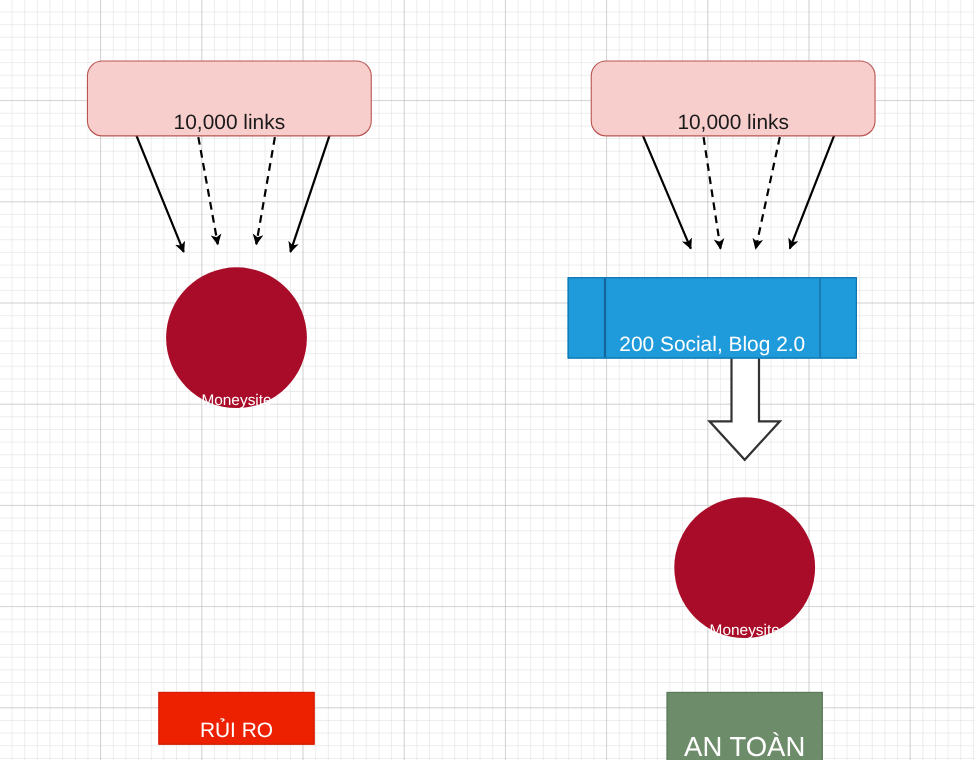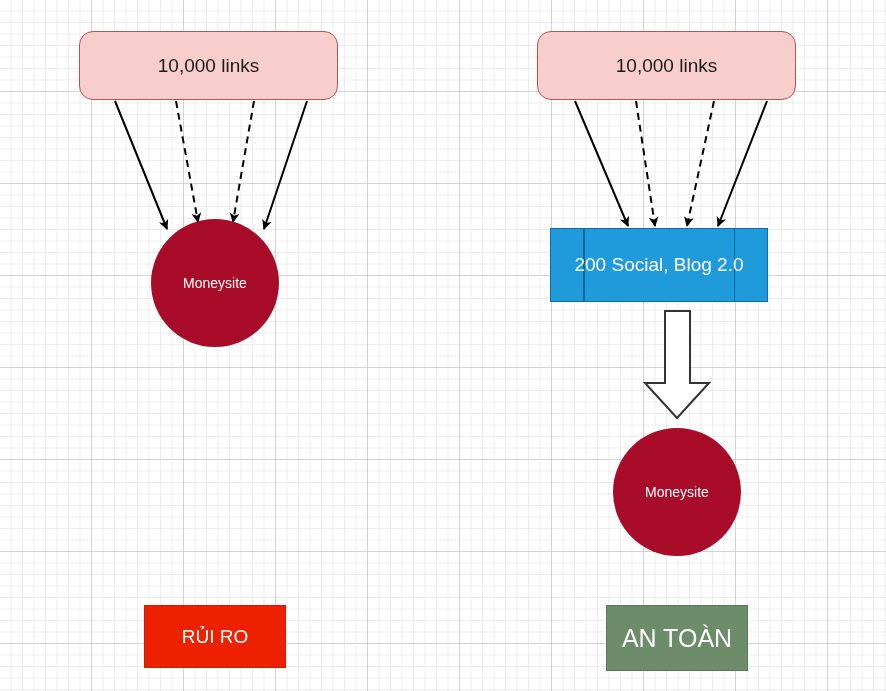--- a/index.html
+++ b/index.html
@@ -33,23 +33,24 @@
     left: 0;
     top: 0;
     width: 886px;
     height: 691px;
     pointer-events: none;
   }
   .node {
     position: absolute;
     box-sizing: border-box;
     display: flex;
-    align-items: center;
+    align-items: flex-end;
     justify-content: center;
     text-align: center;
+    margin-top: 24px;
   }
   .pill {
     background: #f8cecc;
     border: 1.5px solid #b85450;
     border-radius: 14px;
     color: #1a1a1a;
     font-size: 19px;
   }
   .circle {
     background: #a80c28;
@@ -130,29 +131,29 @@
   </svg>
 
   <div class="node pill" style="left:79px; top:31px; width:259px; height:69px;">
     <span>10,000 links</span>
   </div>
 
   <div class="node circle" style="left:151px; top:219px; width:128px; height:128px;">
     <span>Moneysite</span>
   </div>
 
-  <div class="node tag-risk" style="left:144px; top:605px; width:142px; height:63px;">
+  <div class="node tag-risk" style="left:144px; top:605px; width:142px; height:48px;">
     <span>RỦI RO</span>
   </div>
 
   <div class="node pill" style="left:537px; top:31px; width:259px; height:69px;">
     <span>10,000 links</span>
   </div>
 
-  <div class="node subroutine" style="left:550px; top:228px; width:218px; height:74px; position:absolute;">
+  <div class="node subroutine" style="left:516px; top:228px; width:263px; height:74px; position:absolute;">
     <span class="sr-bar left"></span>
     <span class="sr-bar right"></span>
     <span class="sr-label">200 Social, Blog 2.0</span>
   </div>
 
   <div class="node circle" style="left:613px; top:428px; width:128px; height:128px;">
     <span>Moneysite</span>
   </div>
 
   <div class="node tag-safe" style="left:606px; top:605px; width:142px; height:66px;">

